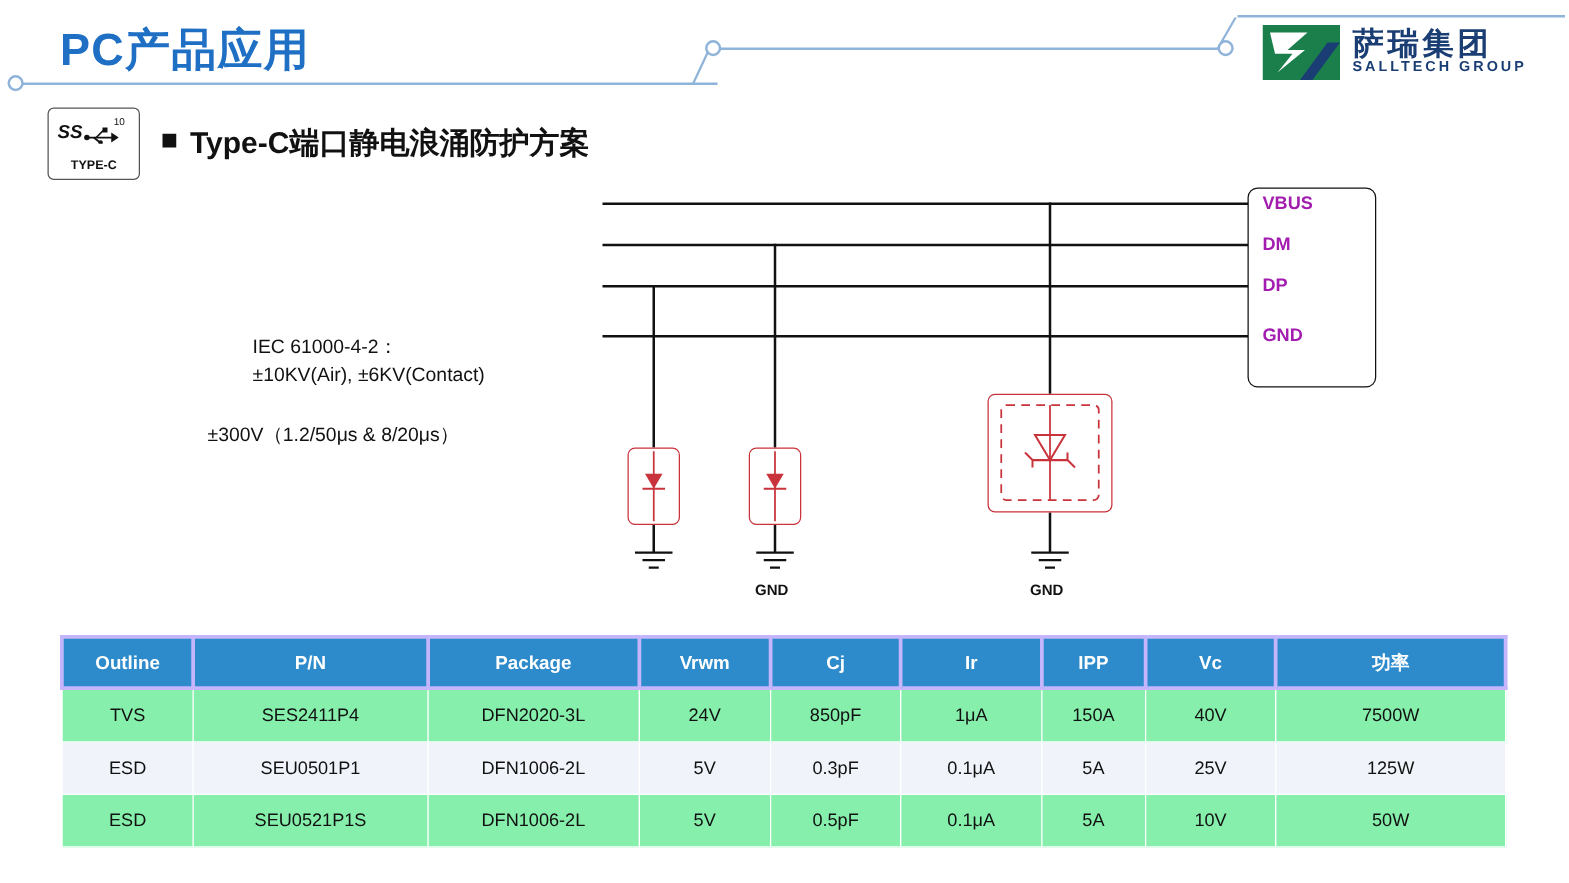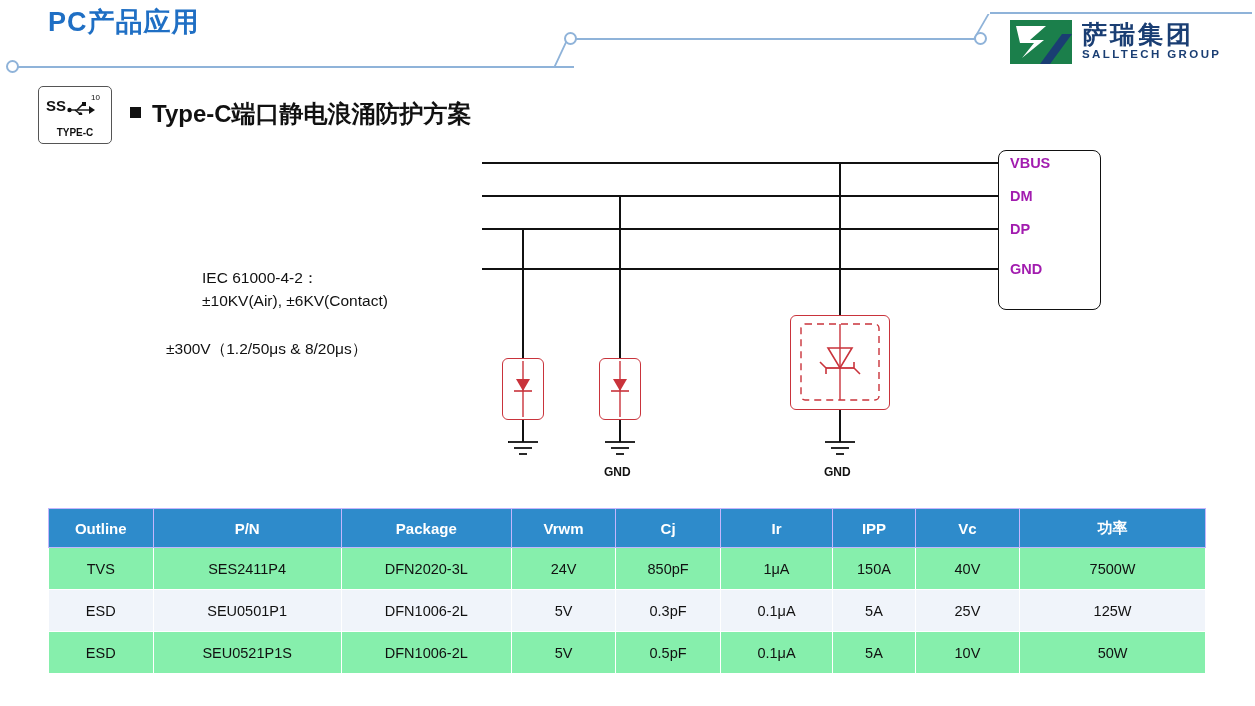--- a/index.html
+++ b/index.html
@@ -16,22 +16,22 @@
   }
 
   
   .header {
     position: absolute;
     left: 0; top: 0;
     width: 1255px; height: 78px;
   }
   .header-title {
     position: absolute;
-    left: 48px; top: 4px;
-    font-size: 27px;
+    left: 48px; top: 16px;
+    font-size: 36px;
     font-weight: bold;
     color: #1F6FC4;
     letter-spacing: 1px;
   }
   .header-line-h {
     position: absolute;
     background: #8FB3D9;
   }
   .header-circle {
     position: absolute;
@@ -77,20 +77,21 @@
     width: 74px; height: 58px;
     border: 1px solid #555;
     border-radius: 5px;
     box-sizing: border-box;
     background: #fff;
   }
   .typec-ss {
     position: absolute;
     left: 7px; top: 10px;
     font-size: 15px;
+    font-style: italic;
     font-weight: bold;
     color: #111;
   }
   .typec-10 {
     position: absolute;
     left: 52px; top: 6px;
     font-size: 8px;
     color: #111;
   }
   .typec-label {
@@ -185,21 +186,21 @@
     left: 48px; top: 508px;
     width: 1158px;
     border-collapse: collapse;
     font-size: 14.5px;
   }
   table.spec-table th {
     background: #2E8BCB;
     color: #ffffff;
     font-weight: bold;
     height: 36px;
-    border: 1px solid #c4b5fd;
+    border: 3px solid #c4b5fd;
     text-align: center;
     font-size: 15px;
   }
   table.spec-table td {
     height: 39px;
     border: 1px solid #ffffff;
     text-align: center;
     color: #111;
   }
   table.spec-table tr.row-odd td { background: #86efac; }

